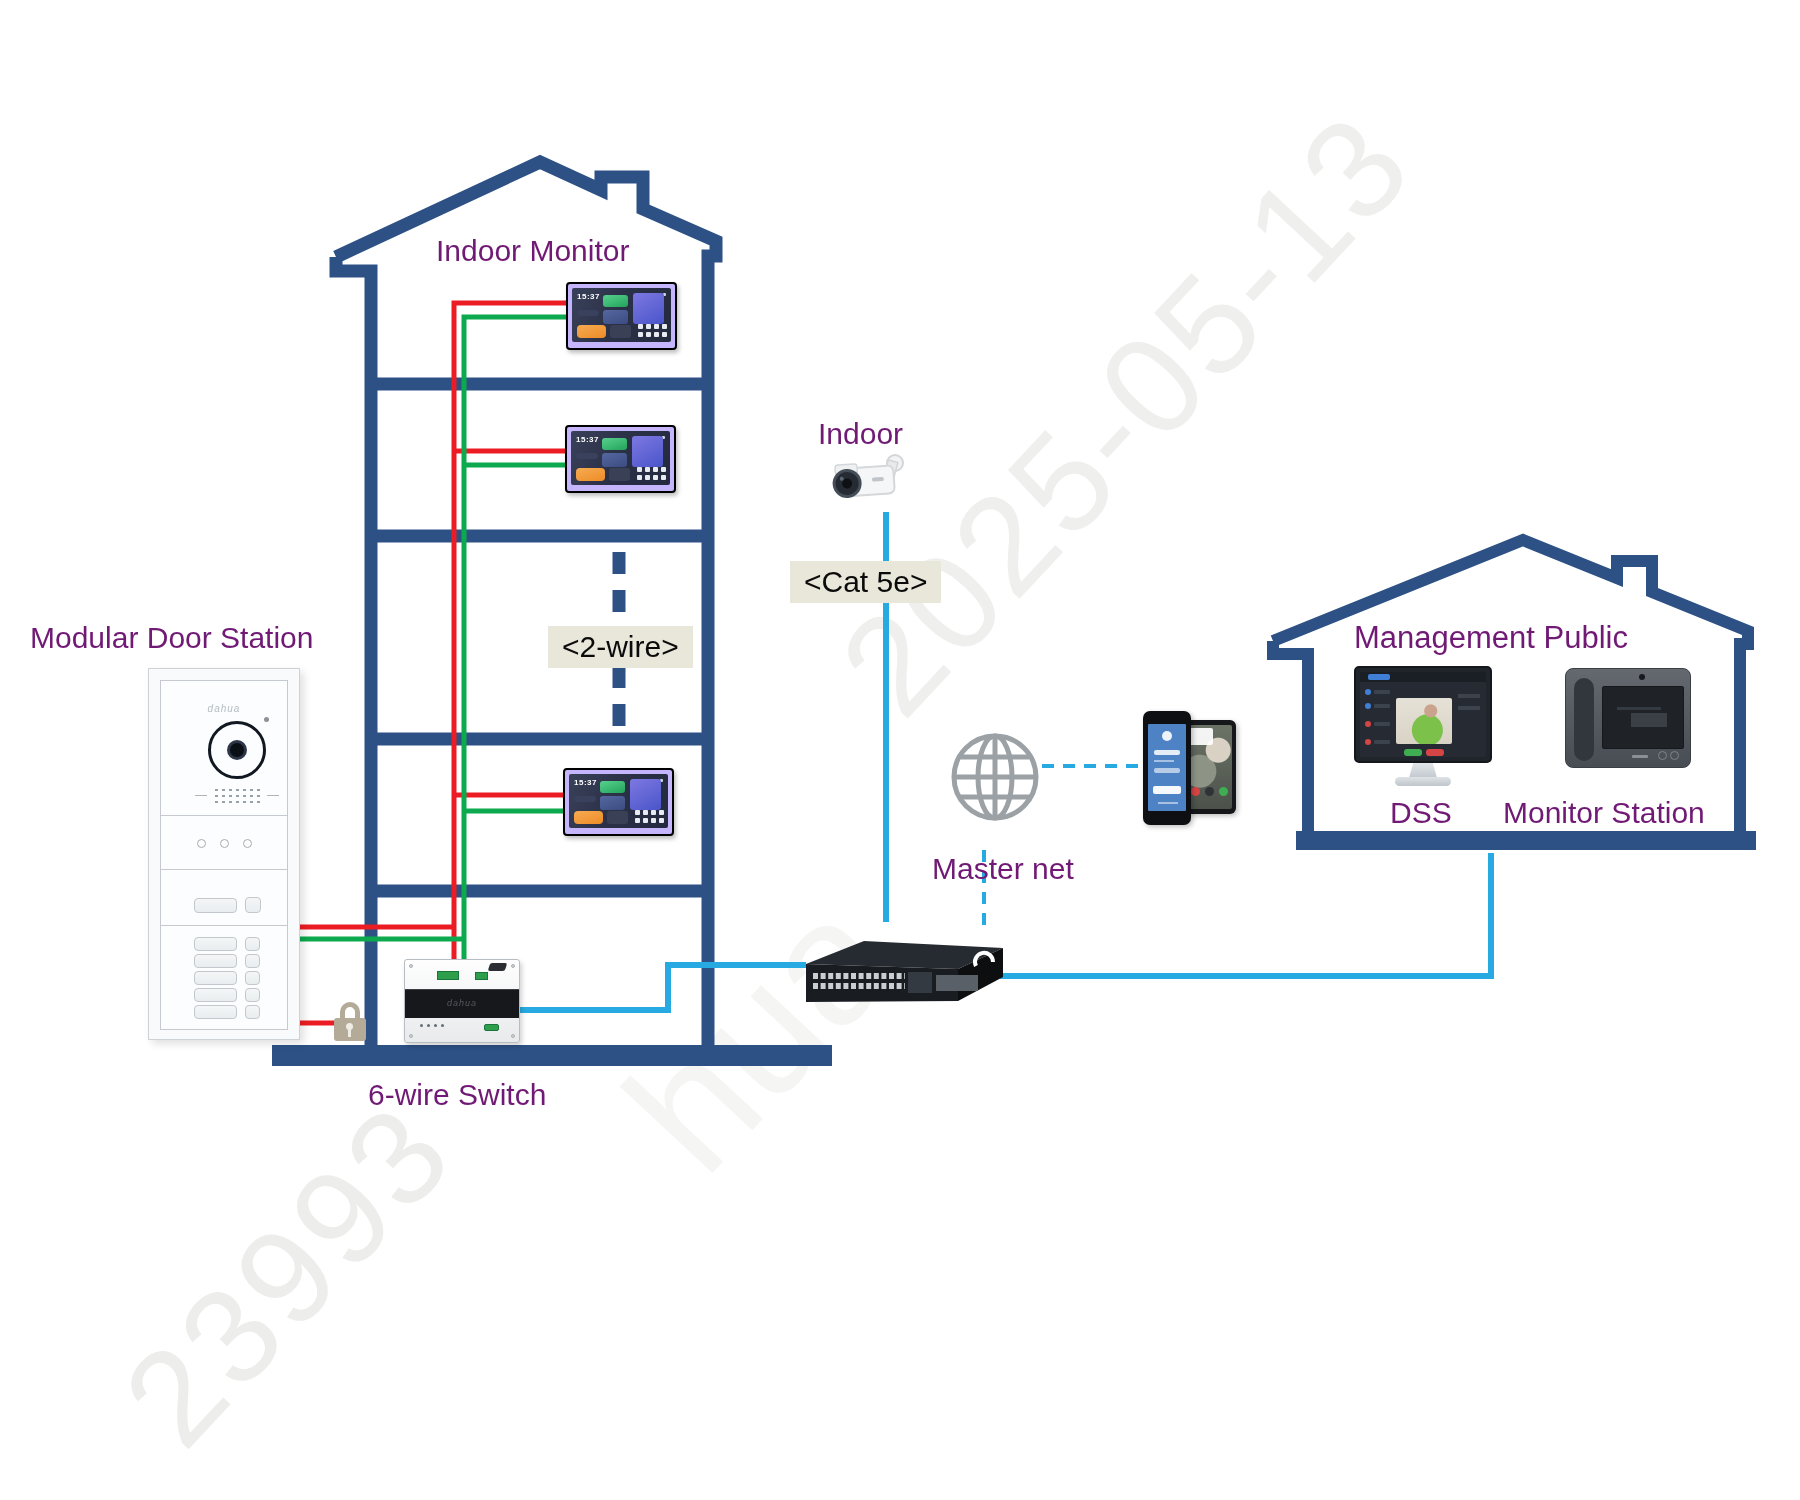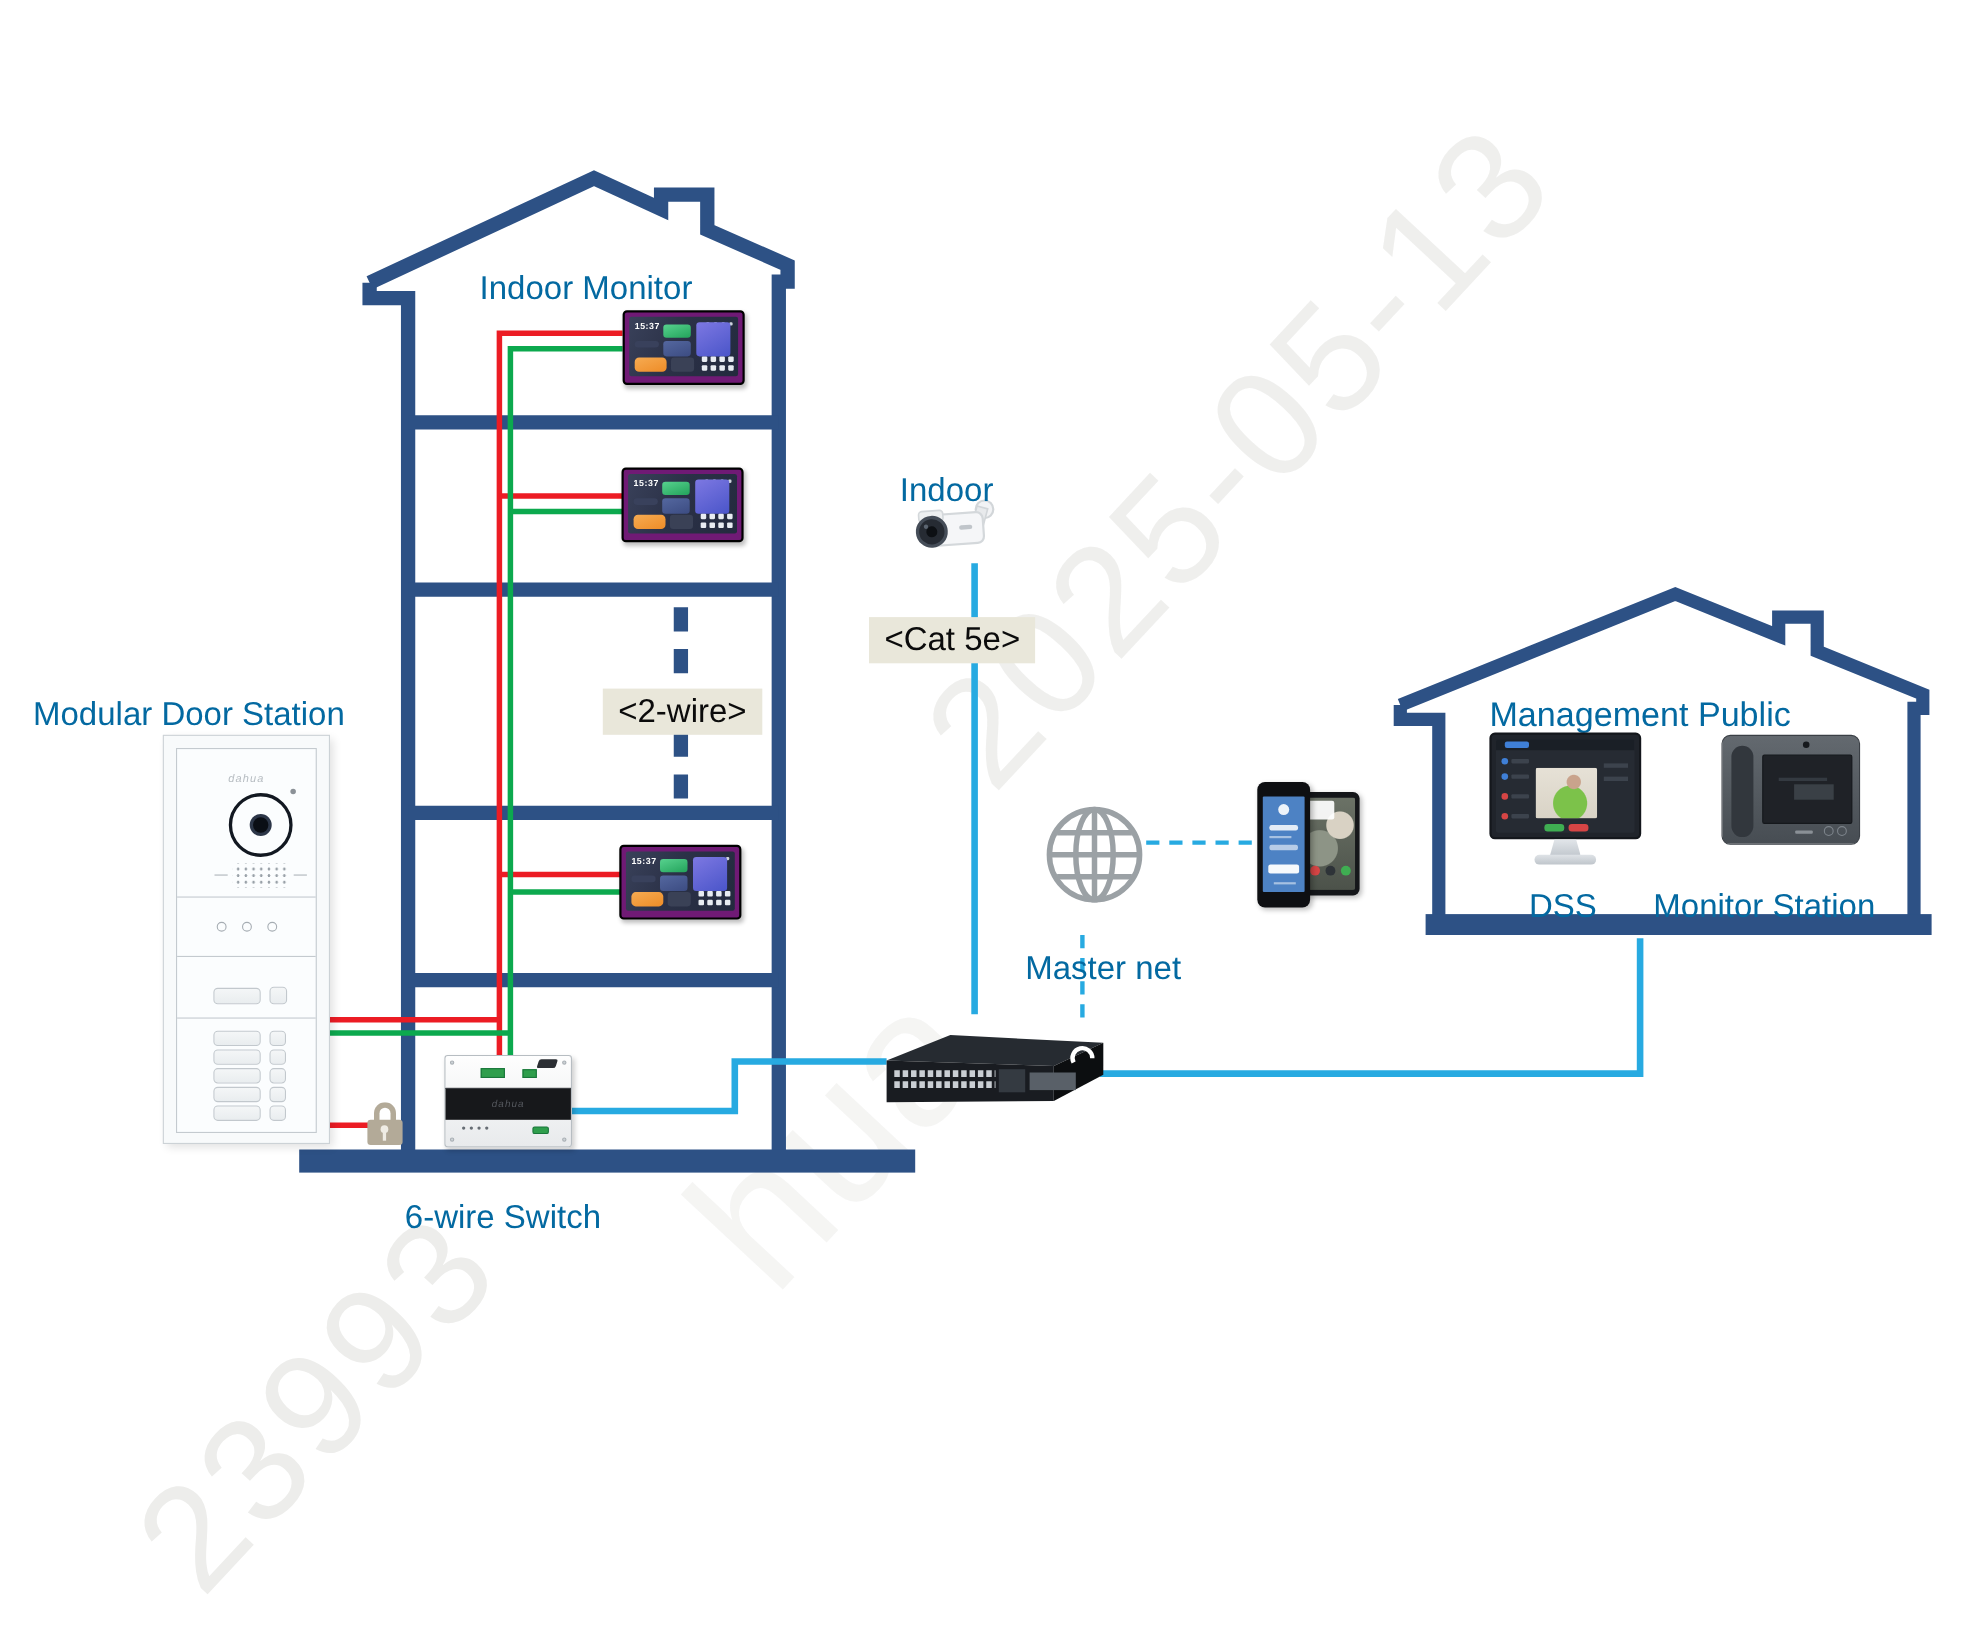--- a/index.html
+++ b/index.html
@@ -6,26 +6,26 @@
   #canvas{position:relative;width:1800px;height:1500px;background:#fff;overflow:hidden;
           font-family:"Liberation Sans",sans-serif;color:#111;}
   .abs{position:absolute;}
   
   .wm{position:absolute;color:var(--watermark,#ededeb);font-weight:400;white-space:nowrap;
       transform-origin:0 50%;transform:rotate(-47deg);user-select:none;}
   .wm-a{left:150px;top:1345px;font-size:135px;letter-spacing:6px;}
   .wm-b{left:660px;top:1040px;font-size:175px;opacity:.55;}
   .wm-c{left:868px;top:610px;font-size:140px;letter-spacing:4px;opacity:.85;}
   
-  .lbl{position:absolute;font-size:30px;color:#0369a1;white-space:nowrap;margin-top:12px;}
+  .lbl{position:absolute;font-size:30px;color:#701a75;white-space:nowrap;}
   .tag{position:absolute;font-size:30px;color:#0b0b0b;background:var(--label-bg,#e9e7da);
        padding:4px 14px;white-space:nowrap;}
   .center{text-align:center;}
   
-  .monitor{position:absolute;width:111px;height:68px;background:#701a75;border:2px solid #000;
+  .monitor{position:absolute;width:111px;height:68px;background:#c4b5fd;border:2px solid #000;
            border-radius:4px;box-sizing:border-box;box-shadow:2px 3px 4px rgba(0,0,0,.25);}
   .m-screen{position:absolute;left:4px;right:4px;top:4px;bottom:6px;border-radius:2px;overflow:hidden;
             background:linear-gradient(115deg,#39415a 0%,#2b3147 45%,#232a3e 100%);}
   .m-time{position:absolute;left:5px;top:4px;font-size:8px;font-weight:bold;color:#fff;letter-spacing:.5px;}
   .m-dots{position:absolute;right:5px;top:5px;width:3px;height:3px;background:#cfd4dd;border-radius:1px;
           box-shadow:-7px 0 0 #cfd4dd,-14px 0 0 #cfd4dd,-21px 0 0 #cfd4dd;}
   .m-tile{position:absolute;border-radius:3px;}
   .t-green{left:31%;top:13%;width:26%;height:22%;background:linear-gradient(160deg,#57d18e,#23a35b);}
   .t-mid{left:31%;top:40%;width:26%;height:26%;background:linear-gradient(160deg,#54679f,#3c4c82);}
   .t-big{left:62%;top:10%;width:31%;height:56%;background:linear-gradient(150deg,#7d78e2,#4a55c9);}

